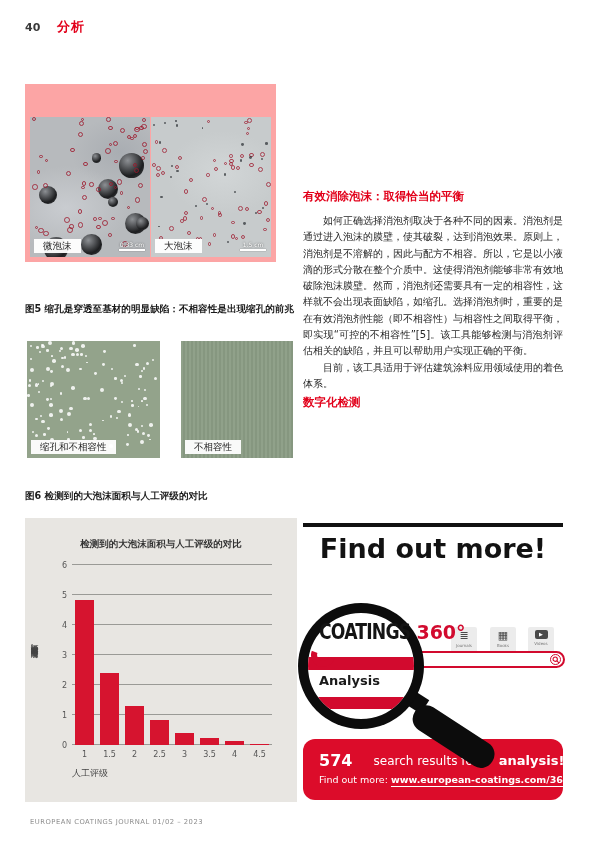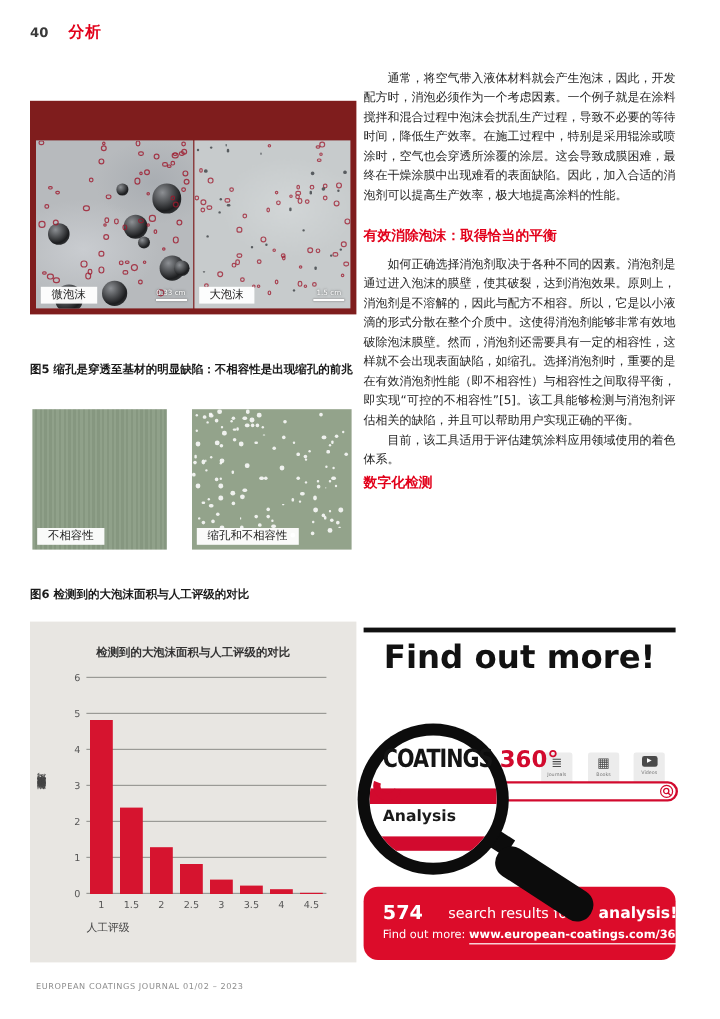--- a/index.html
+++ b/index.html
@@ -10,21 +10,21 @@
   
   .pagenum{position:absolute;left:25px;top:21px;font-size:11px;font-weight:bold;color:#3a3a3a}
   .section{position:absolute;left:57px;top:18px;font-size:13px;font-weight:bold;color:#e2001a;letter-spacing:1px}
 
   
   .figcap{position:absolute;left:25px;width:272px;font-size:9.6px;font-weight:bold;color:#1a1a1a;line-height:13px}
   .figmark{display:inline-block;width:11px;height:11px;background:#111;border-radius:50%;color:#fff;
            font-size:7px;line-height:11px;text-align:center;margin-right:5px;vertical-align:-1px}
 
   
-  .fig4box{position:absolute;left:25px;top:84px;width:272px;height:178px;background:#7f1d1d}
+  .fig4box{position:absolute;left:25px;top:84px;width:251px;height:178px;background:#fca5a5}
   .fig4row{position:absolute;left:5px;top:33px;right:5px;bottom:5px;display:flex;gap:1px}
   .photo{position:relative;overflow:hidden;flex:1}
   .photo.micro{background:radial-gradient(90px 60px at 30% 65%,#c9ccd0 0%,rgba(201,204,208,0) 70%),
                radial-gradient(70px 50px at 75% 25%,#a9adb2 0%,rgba(169,173,178,0) 70%),#b7babd}
   .photo.large{background:radial-gradient(80px 60px at 60% 40%,#d2d6d7 0%,rgba(210,214,215,0) 70%),#c7cbcc}
   .photolabel{position:absolute;left:4px;bottom:4px;background:rgba(255,255,255,.95);color:#222;
               font-size:9.5px;line-height:14px;padding:0 9px;z-index:3}
   .scalebar{position:absolute;right:5px;bottom:6px;z-index:3;text-align:center}
   .scalebar .txt{font-size:6px;color:#fff;text-shadow:0 0 2px #333;display:block;line-height:7px}
   .scalebar .bar{display:block;width:26px;height:2px;background:#fff;margin:1px auto 0;box-shadow:0 0 1px #333}
@@ -275,23 +275,20 @@
           <i class="dot" style="width: 2.7914px; height: 2.7914px; left: 6.34903%; top: 17.3478%; background: rgba(40, 44, 48, 0.7);"></i>
           <i class="dot" style="width: 2.15886px; height: 2.15886px; left: 91.5903%; top: 29.1594%; background: rgba(40, 44, 48, 0.7);"></i>
         </div>
     </div>
   </div>
 
   <div class="figcap" style="top:302px">
     <span>图5 缩孔是穿透至基材的明显缺陷：不相容性是出现缩孔的前兆</span>
   </div>
   <div class="fig5row">
-    <div class="gimg incomp">
-      <span class="photolabel">不相容性</span>
-    </div>
     <div class="gimg crater" id="f5r">
       <span class="photolabel">缩孔和不相容性</span>
     <i class="dot" style="width: 3.15289px; height: 3.15289px; left: 46.4666%; top: 75.1998%; background: rgba(255, 255, 255, 0.85);"></i>
         <i class="dot" style="width: 2.92789px; height: 2.92789px; left: 50.4478%; top: 26.607%; background: rgba(255, 255, 255, 0.85);"></i>
         <i class="dot" style="width: 2.45329px; height: 2.45329px; left: 86.9726%; top: 22.3557%; background: rgba(255, 255, 255, 0.85);"></i>
         <i class="dot" style="width: 1.82038px; height: 1.82038px; left: 44.6168%; top: 17.5456%; background: rgba(255, 255, 255, 0.85);"></i>
         <i class="dot" style="width: 2.3002px; height: 2.3002px; left: 6.25047%; top: 65.9524%; background: rgba(255, 255, 255, 0.85);"></i>
         <i class="dot" style="width: 1.67968px; height: 1.67968px; left: 56.6346%; top: 67.3691%; background: rgba(255, 255, 255, 0.85);"></i>
         <i class="dot" style="width: 3.53901px; height: 3.53901px; left: 33.3062%; top: 10.1074%; background: rgba(255, 255, 255, 0.85);"></i>
         <i class="dot" style="width: 3.21252px; height: 3.21252px; left: 31.9471%; top: 5.27919%; background: rgba(255, 255, 255, 0.85);"></i>
@@ -396,20 +393,23 @@
         <i class="dot" style="width: 2.17628px; height: 2.17628px; left: 70.3572%; top: 50.9206%; background: rgba(255, 255, 255, 0.85);"></i>
         <i class="dot" style="width: 2.21975px; height: 2.21975px; left: 17.3139%; top: 37.3361%; background: rgba(255, 255, 255, 0.85);"></i>
         <i class="dot" style="width: 2.16102px; height: 2.16102px; left: 11.1622%; top: 32.9327%; background: rgba(255, 255, 255, 0.85);"></i>
         <i class="dot" style="width: 3.09075px; height: 3.09075px; left: 95.233%; top: 30.7785%; background: rgba(255, 255, 255, 0.85);"></i>
         <i class="dot" style="width: 1.72315px; height: 1.72315px; left: 49.9588%; top: 78.9113%; background: rgba(255, 255, 255, 0.85);"></i>
         <i class="dot" style="width: 3.86104px; height: 3.86104px; left: 14.3819%; top: 22.3204%; background: rgba(255, 255, 255, 0.85);"></i>
         <i class="dot" style="width: 2.24619px; height: 2.24619px; left: 93.93%; top: 15.5212%; background: rgba(255, 255, 255, 0.85);"></i>
         <i class="dot" style="width: 3.95127px; height: 3.95127px; left: 29.9134%; top: 60.8637%; background: rgba(255, 255, 255, 0.85);"></i>
         <i class="dot" style="width: 3.45968px; height: 3.45968px; left: 87.4489%; top: 47.7669%; background: rgba(255, 255, 255, 0.85);"></i>
       </div>
+    <div class="gimg incomp">
+      <span class="photolabel">不相容性</span>
+    </div>
   </div>
 
   <div class="figcap" style="top:489px">
     <span>图6 检测到的大泡沫面积与人工评级的对比</span>
   </div>
   <div class="chartbox">
     <div class="charttitle">检测到的大泡沫面积与人工评级的对比</div>
     <div class="ylabelwrap">
         <span class="ylabel">检测到有大泡沫的表面积（平均值）/%</span>
       </div>
@@ -463,23 +463,20 @@
         <div class="xtick">2</div>
         <div class="xtick">2.5</div>
         <div class="xtick">3</div>
         <div class="xtick">3.5</div>
         <div class="xtick">4</div>
         <div class="xtick">4.5</div>
       </div>
     <div class="xlabel">人工评级</div>
   </div>
 
-  <div class="zh" style="top:58px">
-    <p>通常，将空气带入液体材料就会产生泡沫，因此，开发配方时，消泡必须作为一个考虑因素。一个例子就是在涂料搅拌和混合过程中泡沫会扰乱生产过程，导致不必要的等待时间，降低生产效率。在施工过程中，特别是采用辊涂或喷涂时，空气也会穿透所涂覆的涂层。这会导致成膜困难，最终在干燥涂膜中出现难看的表面缺陷。因此，加入合适的消泡剂可以提高生产效率，极大地提高涂料的性能。</p>
-  </div>
   <div class="redhead" style="top:189px">有效消除泡沫：取得恰当的平衡</div>
   <div class="zh" style="top:213px">
     <p>如何正确选择消泡剂取决于各种不同的因素。消泡剂是通过进入泡沫的膜壁，使其破裂，达到消泡效果。原则上，消泡剂是不溶解的，因此与配方不相容。所以，它是以小液滴的形式分散在整个介质中。这使得消泡剂能够非常有效地破除泡沫膜壁。然而，消泡剂还需要具有一定的相容性，这样就不会出现表面缺陷，如缩孔。选择消泡剂时，重要的是在有效消泡剂性能（即不相容性）与相容性之间取得平衡，即实现“可控的不相容性”[5]。该工具能够检测与消泡剂评估相关的缺陷，并且可以帮助用户实现正确的平衡。</p>
     <p>目前，该工具适用于评估建筑涂料应用领域使用的着色体系。</p>
   </div>
   <div class="redhead" style="top:395px">数字化检测</div>
 
   <div class="rule"></div>
   <div class="adheadline">Find out more!</div>
 

